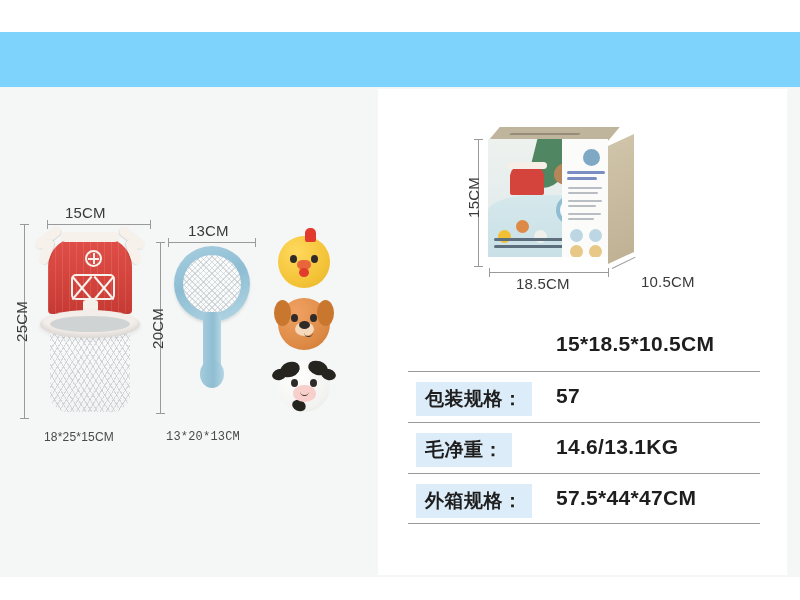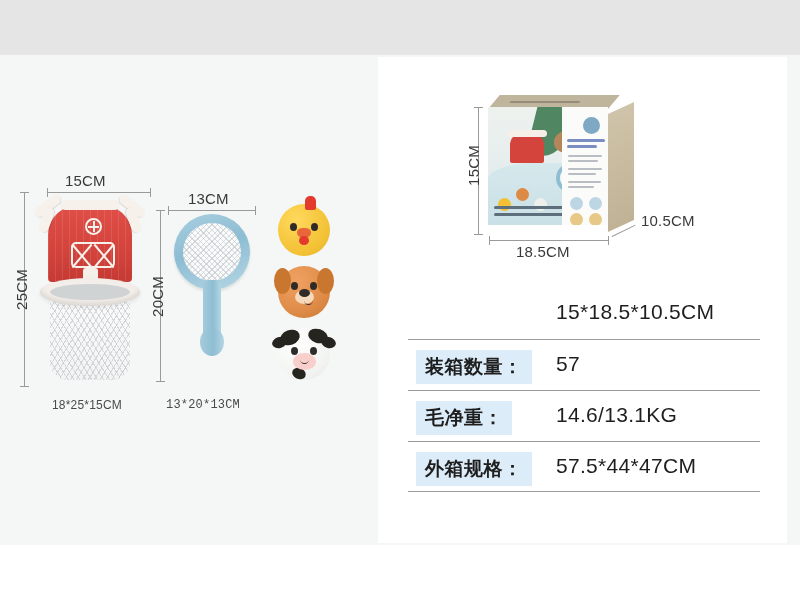--- a/index.html
+++ b/index.html
@@ -2,21 +2,21 @@
 <html><head>
 <meta charset="utf-8">
 <style>
   * { box-sizing: border-box; margin: 0; padding: 0; }
   html, body {
     width: 800px; height: 600px;
     background: #ffffff;
     font-family: "Liberation Sans", "DejaVu Sans", sans-serif;
     overflow: hidden;
   }
-  #root { position: relative; width: 800px; height: 512px; background:#e5e5e5; }
+  #root { position: relative; width: 800px; height: 512px; background:#7dd3fc;margin-top:32px; }
 
   
   .left-stage {
     position: absolute; left: 0; top: 55px;
     width: 360px; height: 490px;
     background: #f5f6f6;
   }
   
   .right-card {
     position: absolute; left: 378px; top: 57px;
@@ -252,21 +252,21 @@
   .spec-row:last-child{ border-bottom:1px solid #9a9a9a; }
   .spec-key{
     position:absolute; left:8px; top:10px;
     background:#dcecf8; color:#1e1e1e;
     font-size:19px; font-weight:700;
     padding:4px 9px; white-space:nowrap;
     letter-spacing:.5px;
   }
   .spec-val{
     position:absolute; left:148px; top:12px;
-    font-size:21px; font-weight:400; color:#1e1e1e;
+    font-size:21px; font-weight:700; color:#1e1e1e;
     white-space:nowrap; letter-spacing:.3px;
   }
 </style>
 </head>
 <body>
 
 <div id="root">
 
   <div class="left-stage"></div>
   <div class="right-bg"></div>
@@ -293,21 +293,21 @@
     <div class="barn-window"></div>
     <div class="barn-door">
       <i class="bd1"></i>
         <i class="bd2"></i>
         <i class="bd3"></i>
         <i class="bd4"></i>
     </div>
     <div class="barn-post"></div>
     <div class="hoop-ring"></div>
   </div>
-  <div class="dim-label small" style="left:52px; top:398px;text-align:right;">18*25*15CM</div>
+  <div class="dim-label small" style="left:44px; top:398px;text-align:right;">18*25*15CM</div>
 
   <div class="hline" style="left:168px; top:210px; width:88px;"></div>
   <div class="tick-v" style="left:168px; top:206px;"></div>
   <div class="tick-v" style="left:255px; top:206px;"></div>
   <div class="dim-label" style="left:188px; top:190px;">13CM</div>
 
   <div class="vline" style="left:160px; top:210px; height:172px;"></div>
   <div class="tick-h" style="left:156px; top:210px;"></div>
   <div class="tick-h" style="left:156px; top:381px;"></div>
   <div class="dim-label vert" style="left:127px; top:288px; width:60px; text-align:center;">20CM</div>
@@ -389,28 +389,28 @@
   <div class="tick-h" style="left:474px; top:107px;"></div>
   <div class="tick-h" style="left:474px; top:234px;"></div>
   <div class="dim-label vert" style="left:443px; top:157px; width:60px; text-align:center;">15CM</div>
 
   <div class="hline" style="left:489px; top:240px; width:120px;"></div>
   <div class="tick-v" style="left:489px; top:236px;"></div>
   <div class="tick-v" style="left:608px; top:236px;"></div>
   <div class="dim-label" style="left:516px; top:243px;">18.5CM</div>
 
   <div class="hline" style="left:612px; top:236px; width:26px; transform:rotate(-26deg); transform-origin:0 50%;"></div>
-  <div class="dim-label" style="left:641px; top:212px;">10.5CM</div>
+  <div class="dim-label" style="left:641px; top:241px;">10.5CM</div>
 
   <div class="spec">
     <div class="spec-row">
       <div class="spec-val">15*18.5*10.5CM</div>
     </div>
     <div class="spec-row">
-      <div class="spec-key">装箱数量：</div>
+      <div class="spec-key">包装规格：</div>
       <div class="spec-val">57</div>
     </div>
     <div class="spec-row">
       <div class="spec-key">毛净重：</div>
       <div class="spec-val">14.6/13.1KG</div>
     </div>
     <div class="spec-row">
       <div class="spec-key">外箱规格：</div>
       <div class="spec-val">57.5*44*47CM</div>
     </div>

